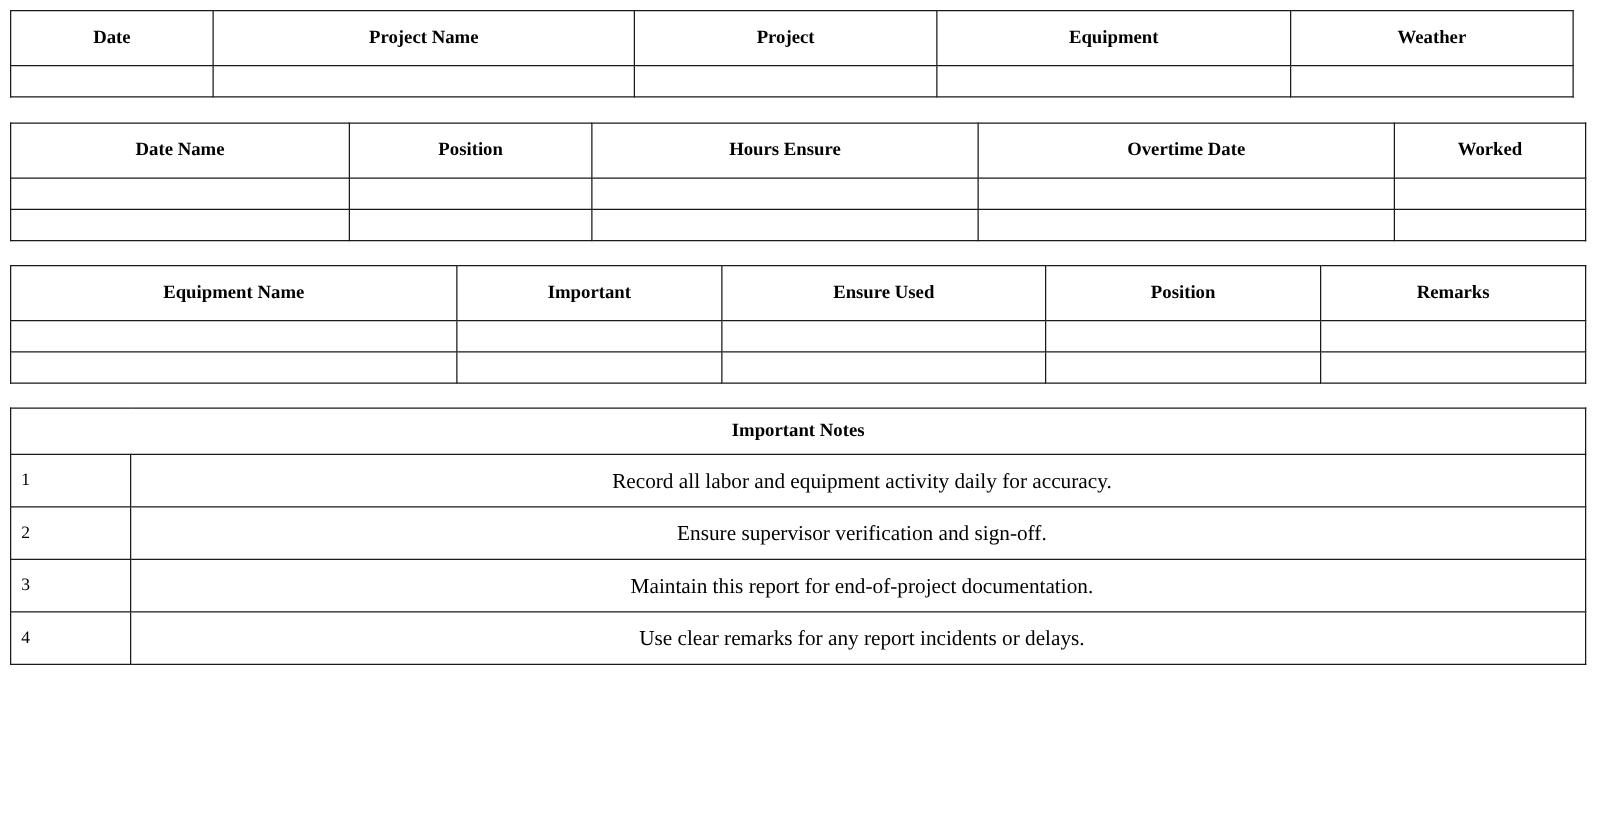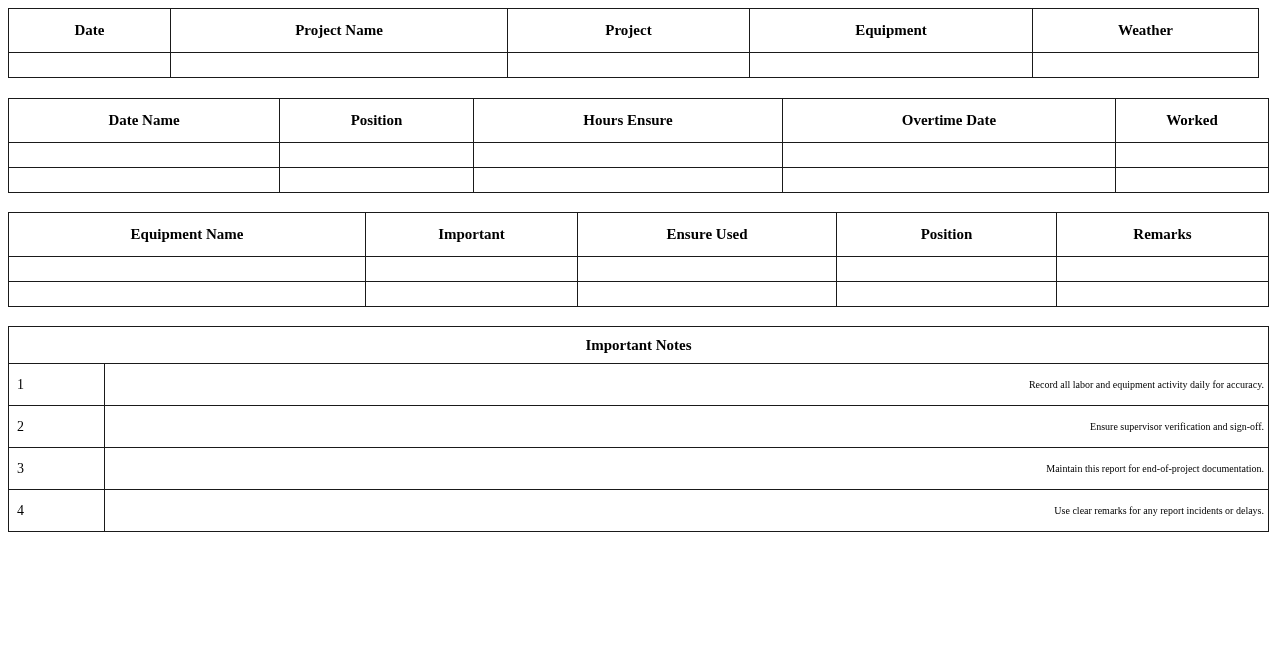--- a/index.html
+++ b/index.html
@@ -73,23 +73,23 @@
   }
   #tbl-notes td.note-num {
     width: 96px;
     height: 33px;
     font-size: 14px;
     padding-left: 8px;
     text-align: left;
   }
   #tbl-notes td.note-text {
     height: 33px;
-    font-size: 10px;
+    font-size: 17px;
     padding-left: 10px;
-    text-align: right;
+    text-align: center;
   }
 </style>
 </head>
 <body>
 
 <div class="page">
 
   <table class="grid" id="tbl-project">
     <colgroup>
       <col style="width:162px">

